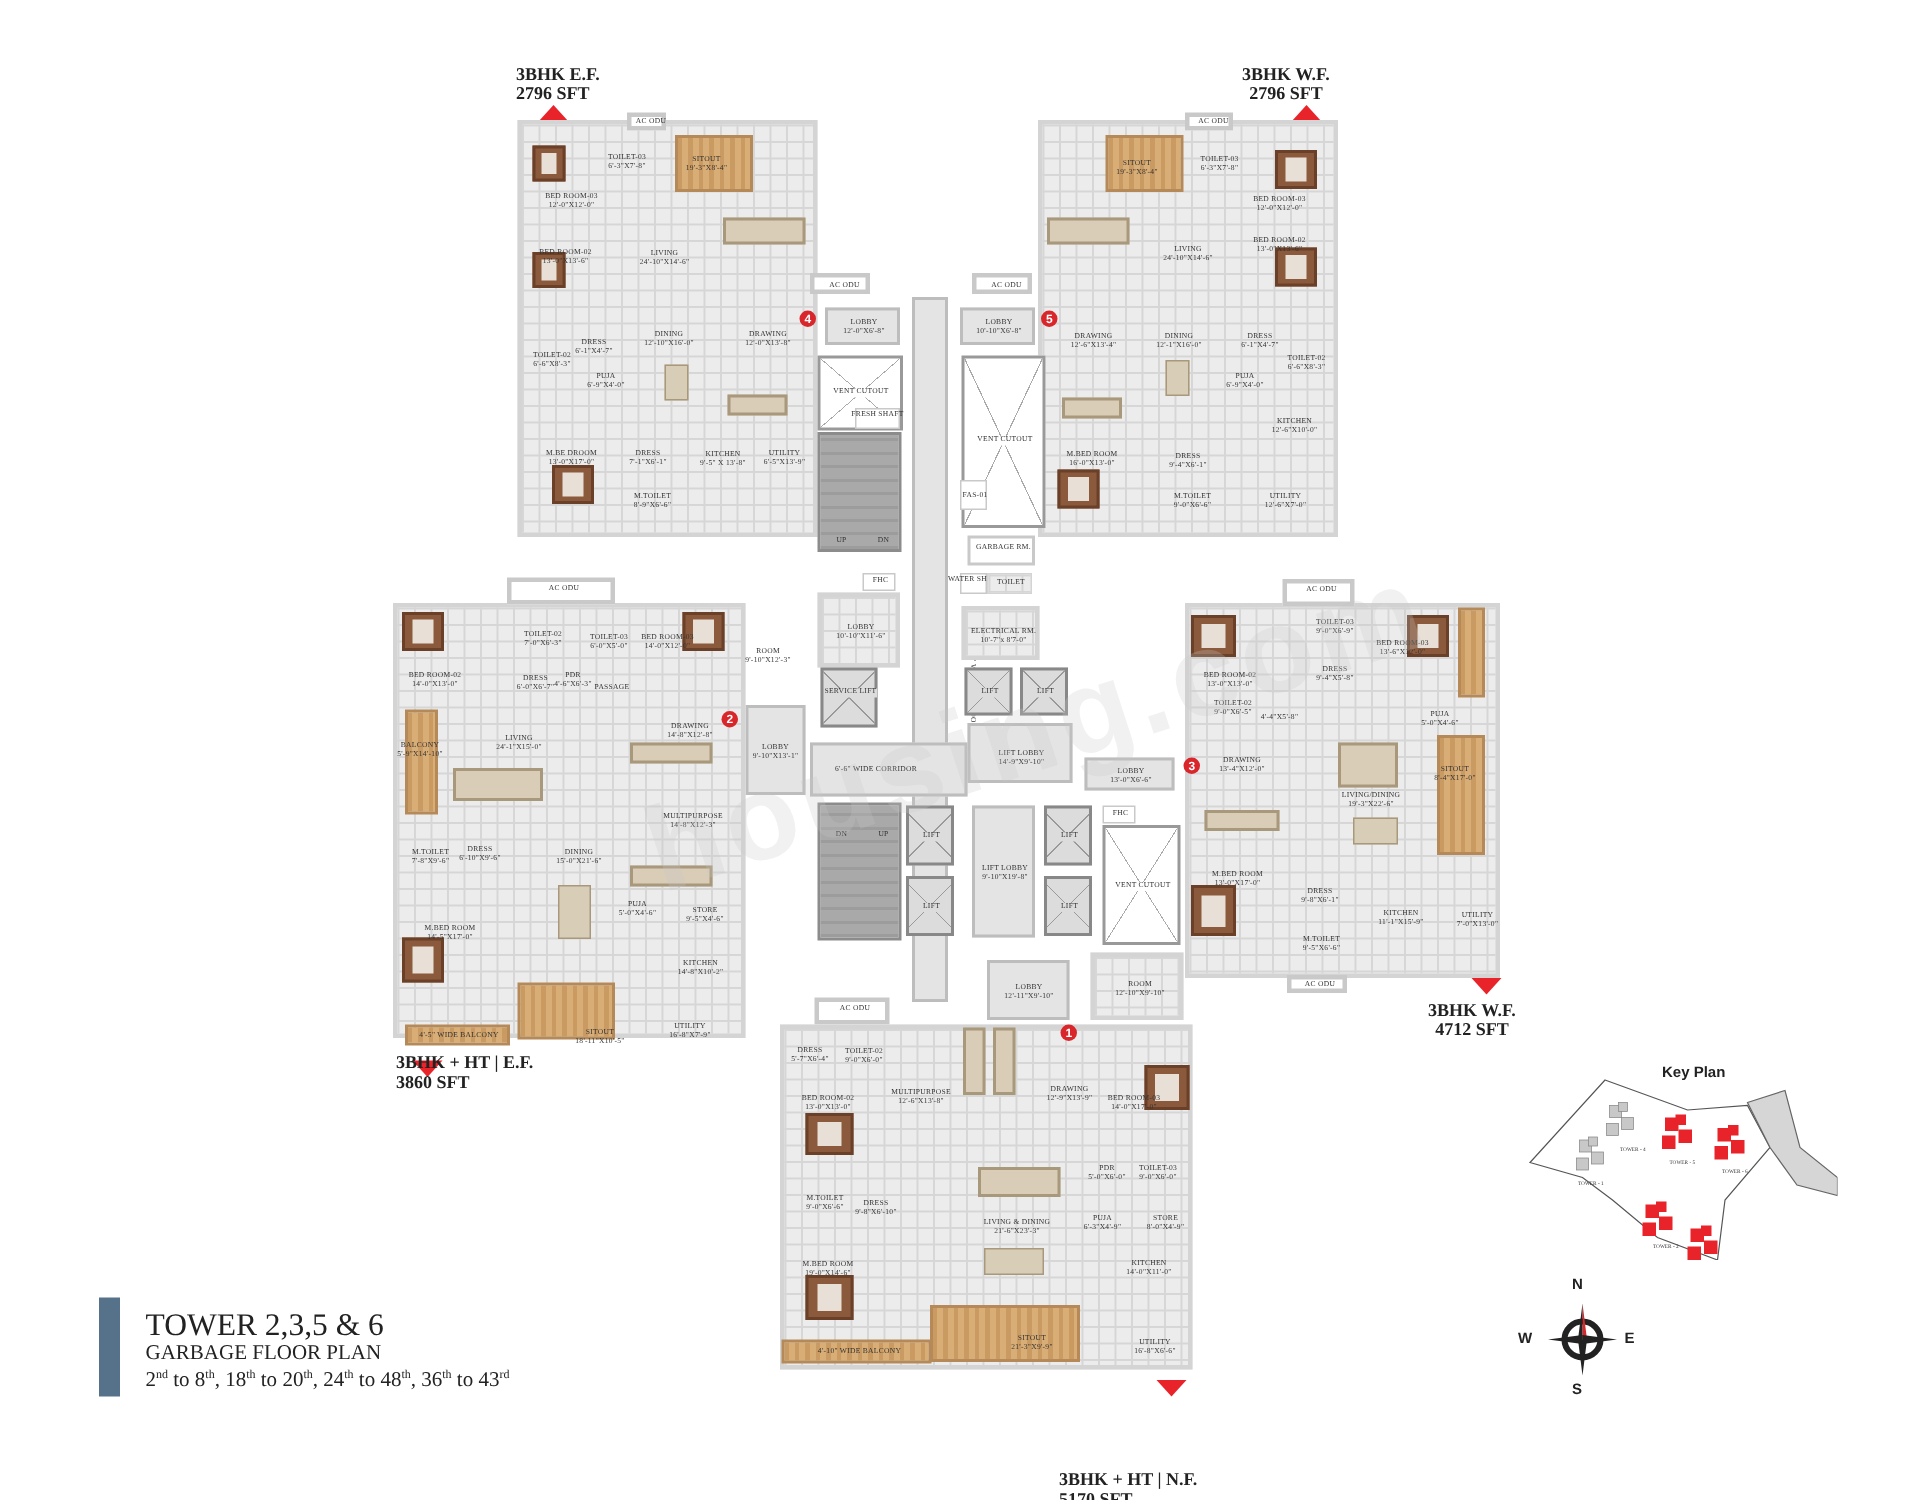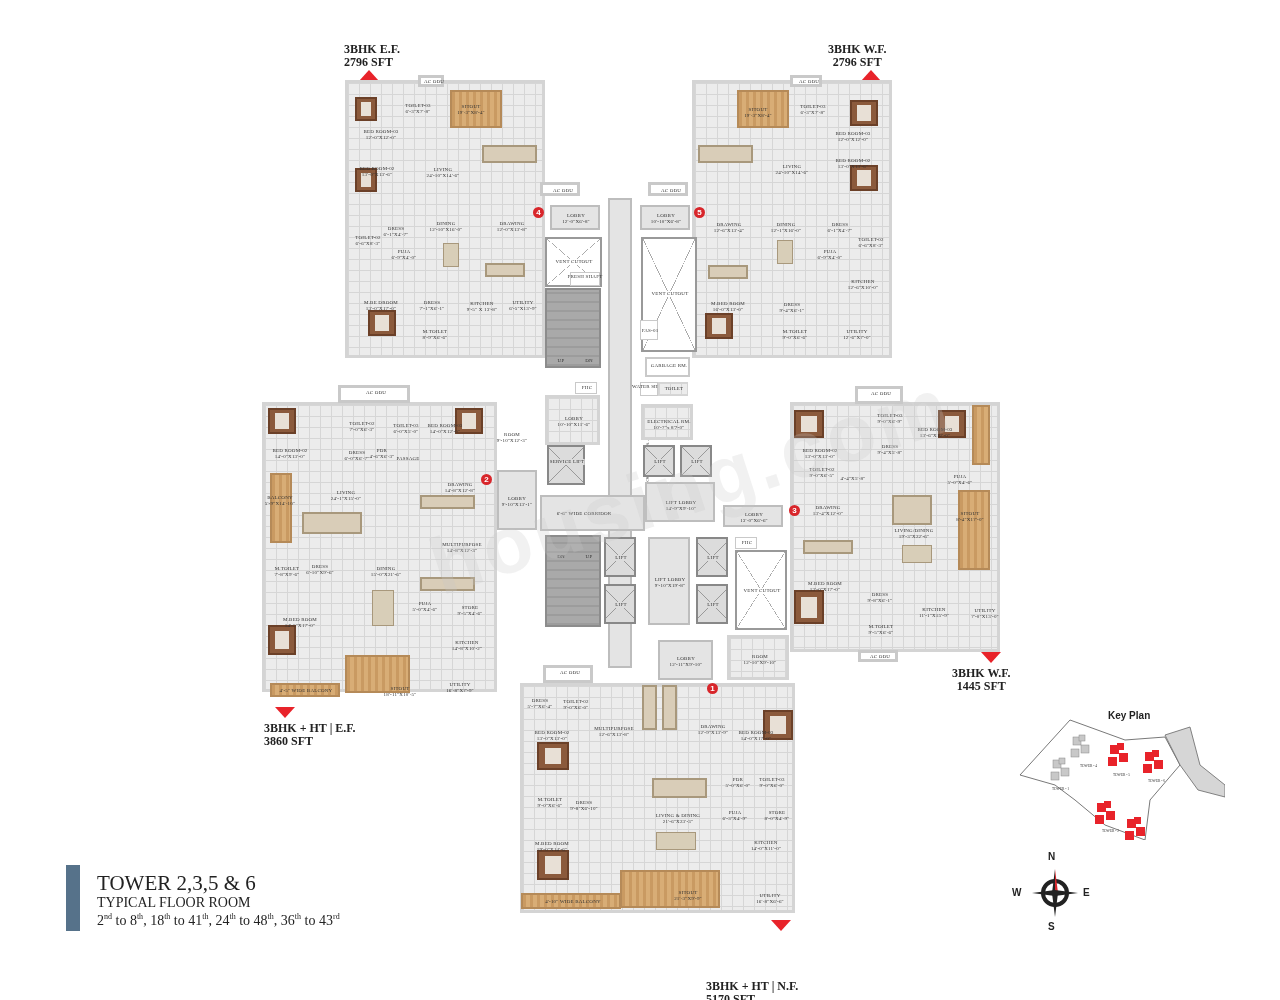--- a/index.html
+++ b/index.html
@@ -237,21 +237,21 @@
 <span class="lbl" style="left:320px;top:564px;"><span>DRESS</span><br><span>6'-10"X9'-6"</span></span>
 <span class="lbl" style="left:386px;top:566px;"><span>DINING</span><br><span>15'-0"X21'-6"</span></span>
 <span class="lbl" style="left:425px;top:601px;"><span>PUJA</span><br><span>5'-0"X4'-6"</span></span>
 <span class="lbl" style="left:470px;top:605px;"><span>STORE</span><br><span>9'-5"X4'-6"</span></span>
 <span class="lbl" style="left:300px;top:617px;"><span>M.BED ROOM</span><br><span>14'-5"X17'-0"</span></span>
 <span class="lbl" style="left:467px;top:640px;"><span>KITCHEN</span><br><span>14'-8"X10'-2"</span></span>
 <span class="lbl" style="left:400px;top:686px;"><span>SITOUT</span><br><span>18'-11"X10'-5"</span></span>
 <span class="lbl" style="left:460px;top:682px;"><span>UTILITY</span><br><span>16'-8"X7'-9"</span></span>
 <div class="num" style="left:481px;top:474px;">2</div>
 <div class="arrow-dn" style="left:275px;top:707px;"></div>
-<div class="unit-tag" style="left:264px;top:722px;font-family:Liberation Serif, serif;">
+<div class="unit-tag" style="left:264px;top:702px;font-family:Liberation Serif, serif;">
   <div>3BHK + HT | E.F.</div>
   <div>3860 SFT</div>
 </div>
 
 <div class="floor" style="left:790px;top:402px;width:210px;height:250px;"></div>
 <div class="wall" style="left:855px;top:386px;width:48px;height:18px;">
     <span class="lbl" style="left:23px;top:2px;">AC ODU</span>
   </div>
 <div class="wall" style="left:858px;top:650px;width:40px;height:12px;">
     <span class="lbl" style="left:19px;top:1px;">AC ODU</span>
@@ -276,21 +276,21 @@
 <span class="lbl" style="left:914px;top:528px;"><span>LIVING/DINING</span><br><span>19'-3"X22'-6"</span></span>
 <span class="lbl" style="left:825px;top:581px;"><span>M.BED ROOM</span><br><span>13'-0"X17'-0"</span></span>
 <span class="lbl" style="left:880px;top:592px;"><span>DRESS</span><br><span>9'-8"X6'-1"</span></span>
 <span class="lbl" style="left:934px;top:607px;"><span>KITCHEN</span><br><span>11'-1"X15'-9"</span></span>
 <span class="lbl" style="left:985px;top:608px;"><span>UTILITY</span><br><span>7'-0"X13'-0"</span></span>
 <span class="lbl" style="left:881px;top:624px;"><span>M.TOILET</span><br><span>9'-5"X6'-6"</span></span>
 <div class="num" style="left:789px;top:505px;">3</div>
 <div class="arrow-dn" style="left:981px;top:652px;"></div>
 <div class="unit-tag" style="left:952px;top:667px;text-align:center;">
   <div>3BHK W.F.</div>
-  <div>1445 SFT</div>
+  <div>4712 SFT</div>
 </div>
 
 <div class="floor" style="left:520px;top:683px;width:275px;height:230px;"></div>
 <div class="wall" style="left:543px;top:665px;width:50px;height:18px;">
     <span class="lbl" style="left:24px;top:2px;">AC ODU</span>
   </div>
 <div class="wood" style="left:521px;top:893px;width:100px;height:16px;">
     <span class="lbl" style="left:50px;top:4px;">4'-10" WIDE BALCONY</span>
   </div>
 <div class="wood" style="left:620px;top:870px;width:100px;height:38px;"></div>
@@ -322,23 +322,23 @@
 <div class="arrow-dn" style="left:771px;top:920px;"></div>
 <div class="unit-tag" style="left:706px;top:980px;">
   <div>3BHK + HT | N.F.</div>
   <div>5170 SFT</div>
 </div>
 
 <div class="watermark">housing.com</div>
 
 <div class="title-bar"></div>
 <div class="title1">TOWER 2,3,5 &amp; 6</div>
-<div class="title2">TYPICAL FLOOR ROOM</div>
+<div class="title2">GARBAGE FLOOR PLAN</div>
 <div class="title3">
-  <span>2</span><sup>nd</sup><span> to </span><span>8</span><sup>th</sup><span>, </span><span>18</span><sup>th</sup><span> to </span><span>41</span><sup>th</sup><span>, </span><span>24</span><sup>th</sup><span> to </span><span>48</span><sup>th</sup><span>, </span><span>36</span><sup>th</sup><span> to </span><span>43</span><sup>rd</sup>
+  <span>2</span><sup>nd</sup><span> to </span><span>8</span><sup>th</sup><span>, </span><span>18</span><sup>th</sup><span> to </span><span>20</span><sup>th</sup><span>, </span><span>24</span><sup>th</sup><span> to </span><span>48</span><sup>th</sup><span>, </span><span>36</span><sup>th</sup><span> to </span><span>43</span><sup>rd</sup>
 </div>
 
 <div class="kp-title">Key Plan</div>
 <svg style="position:absolute;left:1015px;top:715px;" width="210" height="125" viewBox="0 0 210 125">
   <polygon points="55,5 110,25 150,22 165,50 135,85 130,125 90,110 60,85 40,70 5,60" fill="#fff" stroke="#555" stroke-width="0.8"></polygon>
   <polygon points="150,20 175,12 185,50 210,70 210,82 183,75 165,50" fill="#d6d6d6" stroke="#666" stroke-width="0.8"></polygon>
   <g fill="#c8c8c8" stroke="#888" stroke-width="0.5">
       <rect x="58" y="22" width="8" height="8"></rect>
       <rect x="66" y="30" width="8" height="8"></rect>
       <rect x="56" y="34" width="8" height="8"></rect>

